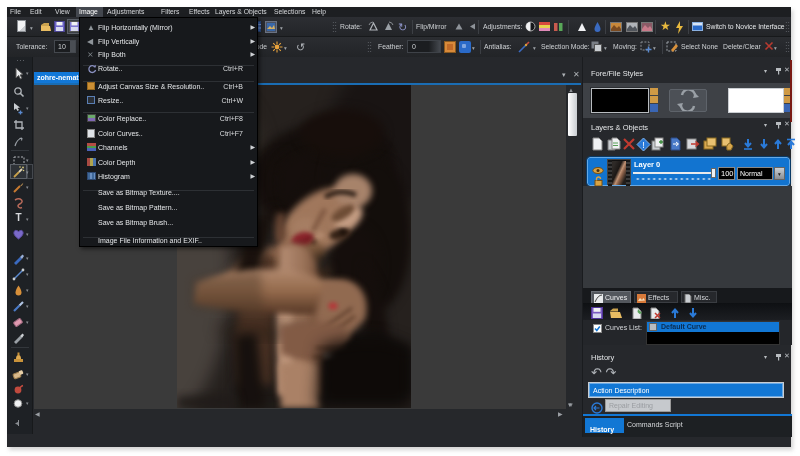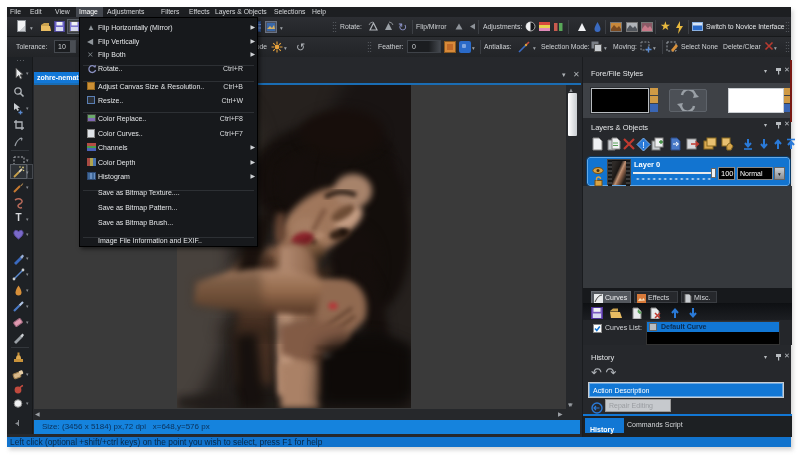--- a/index.html
+++ b/index.html
@@ -401,23 +401,20 @@
 <div class="abs" style="left:559px;top:77.5px;width:12px;height:324.5px;background:#26282b;"></div>
 <div class="abs" style="left:561px;top:80px;color:#8a8e93;font-size:6px;">▲</div>
 <div class="abs" style="left:560.5px;top:86px;width:9px;height:43px;background:linear-gradient(90deg,#fff,#c9cdd1);border-radius:1px;"></div>
 <div class="abs" style="left:561px;top:395px;color:#8a8e93;font-size:6px;">▼</div>
 
 <div class="abs" style="left:27px;top:402px;width:547px;height:10.5px;background:#26282b;"></div>
 <div class="abs" style="left:28px;top:403px;color:#9a9ea3;font-size:6px;">◀</div>
 <div class="abs" style="left:551px;top:403px;color:#9a9ea3;font-size:6px;">▶</div>
 <div class="abs" style="left:561px;top:394px;color:#9a9ea3;font-size:7px;">▾</div>
 
-<div class="abs" style="left:27px;top:412.5px;width:546px;height:14px;background:#1583dd;">
-  <span style="display:block;font-size:8px;color:#0b3058;line-height:14px;padding-left:8px;">Size: (3456 x 5184) px,72 dpi&nbsp;&nbsp;&nbsp;x=648,y=576 px</span>
-    </div>
 
 <div class="abs" style="left:575px;top:50px;width:209px;height:380px;background:#26282c;border-left:1px solid #1a1c1f;" id="rpanel">
 <style>
 #rpanel .hdr{position:absolute;left:8px;font-size:7.5px;color:#e4e6e8;white-space:nowrap;}
 #rpanel .hic{position:absolute;font-size:7px;color:#b8bcc0;}
 #rpanel .pic{position:absolute;width:14px;height:14px;}
 </style>
 
 <div class="hdr" style="top:12px;">Fore/File Styles</div>
 <div class="hic" style="left:181px;top:10px;font-size:6px;">▾</div>
@@ -724,17 +721,14 @@
       </div>
 <div class="mi" style="top:198px;">
         <span class="mt">Save as Bitmap Brush...</span>
       </div>
 <div class="msep" style="top:219px;"></div>
 <div class="mi" style="top:216px;">
         <span class="mt">Image File Information and EXIF..</span>
       </div>
 </div>
 
-<div class="abs" style="left:0;top:430px;width:784px;height:10px;background:#1173cd;">
-  <span style="display:block;font-size:8.4px;color:#082744;line-height:10px;padding-left:3px;">Left click (optional +shift/+ctrl keys) on the point you wish to select, press F1 for help</span>
-    </div>
 
 </div>
 
 </body></html>

